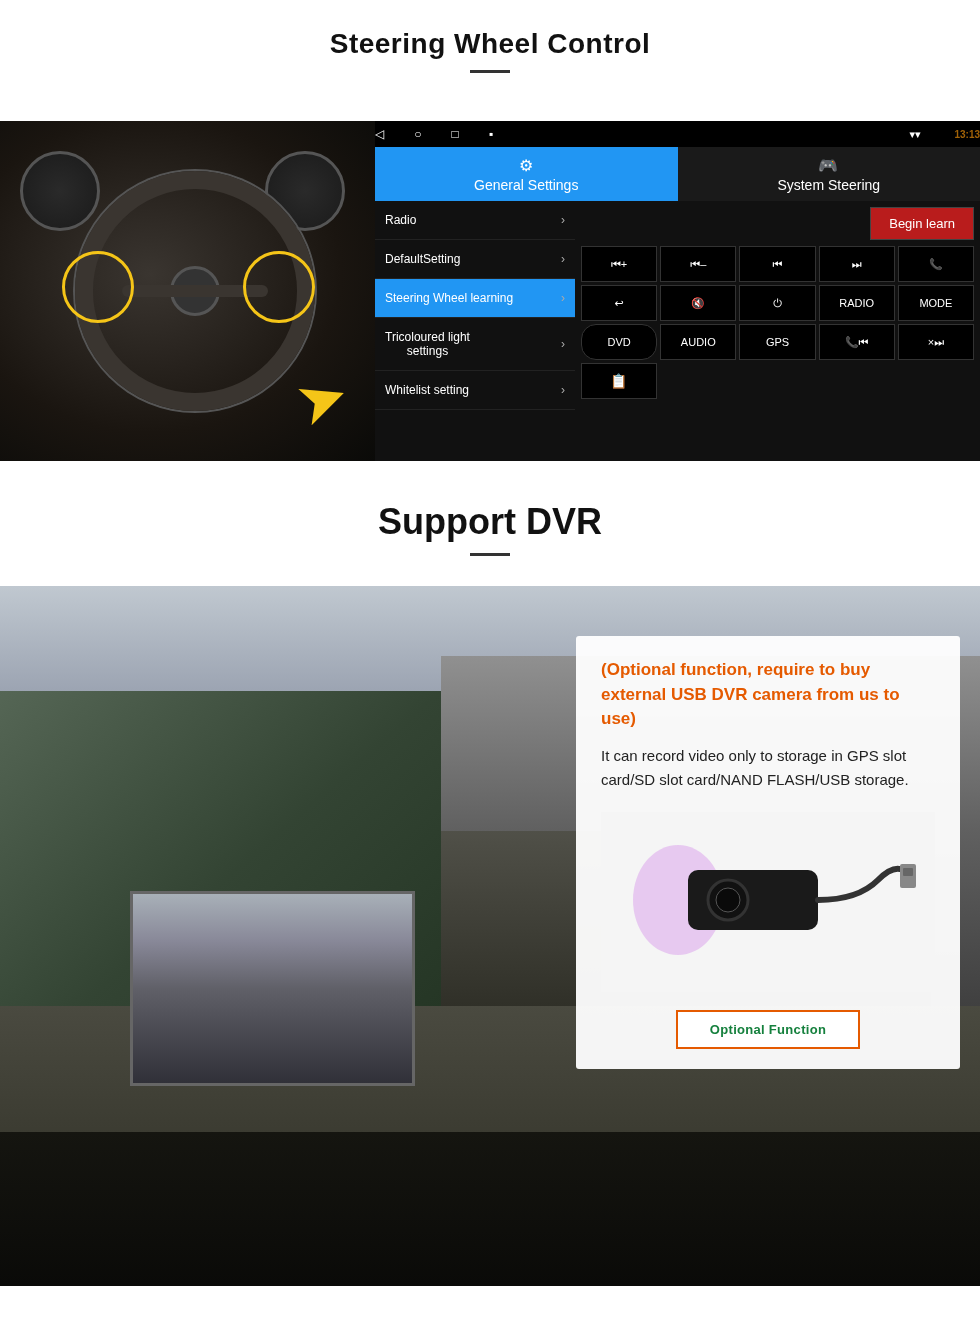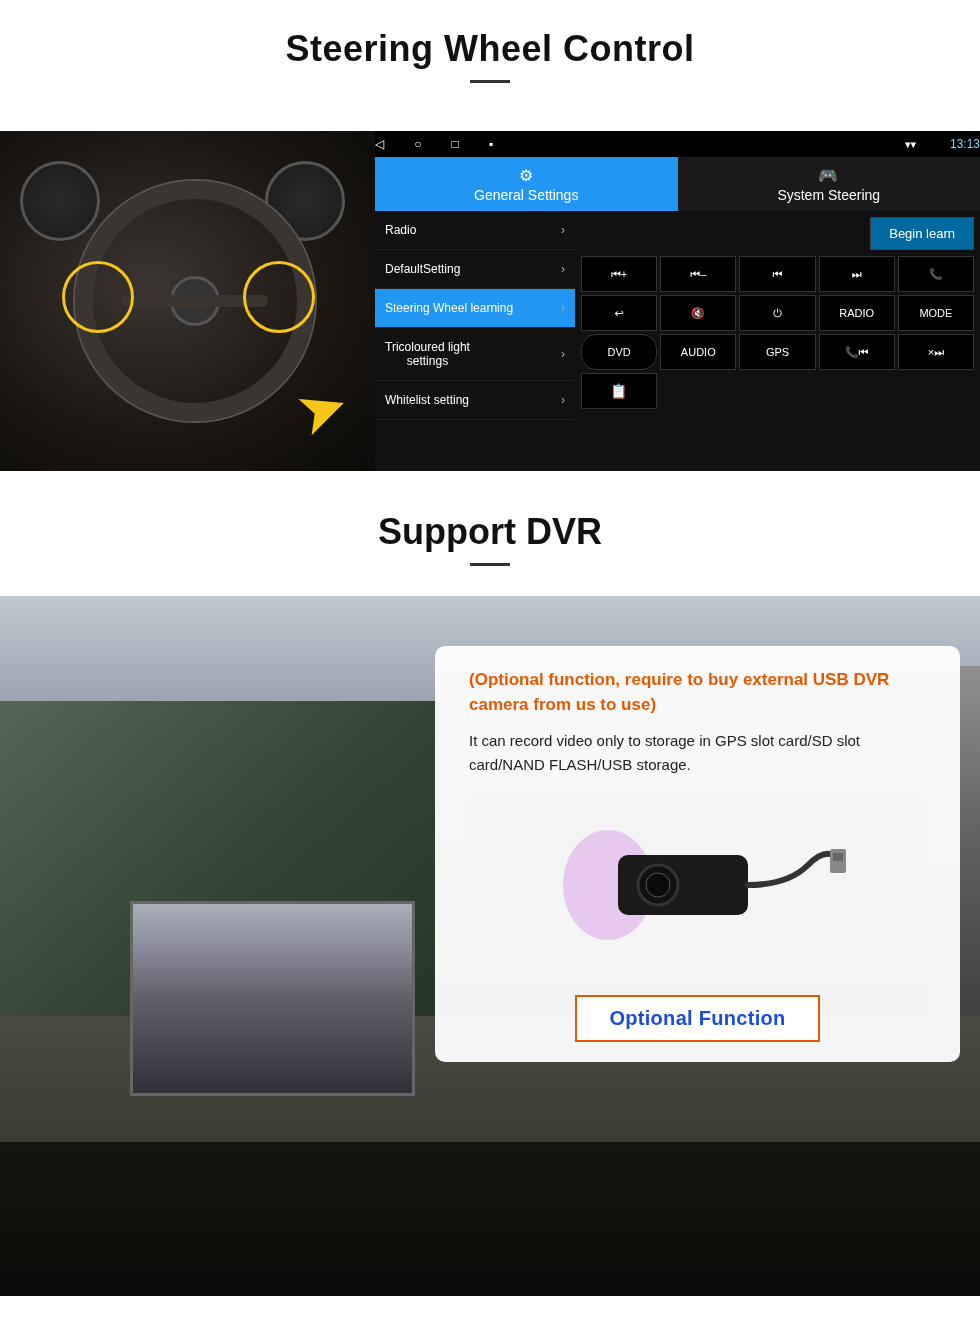--- a/index.html
+++ b/index.html
@@ -9,21 +9,21 @@
       background: #fff;
       overflow-x: hidden;
     }
 
     
     .section-title-area {
       text-align: center;
       padding: 28px 40px 16px;
     }
     .section-title-area h1 {
-      font-size: 36px;
+      font-size: 28px;
       font-weight: 900;
       color: #111;
       letter-spacing: 0.5px;
     }
     .title-divider {
       width: 40px;
       height: 3px;
       background: #333;
       margin: 10px auto 14px;
     }
@@ -47,23 +47,23 @@
     }
 
     
     .android-ui {
       flex: 1;
       background: #000;
       display: flex;
       flex-direction: column;
     }
     .status-time {
-      color: #7dd3fc;
-      font-size: 12px;
-      font-weight: normal;
+      color: #a16207;
+      font-size: 10px;
+      font-weight: bold;
     }
     .android-tabs {
       display: flex;
       height: 54px;
     }
     .tab-general {
       flex: 1;
       background: #2196f3;
       display: flex;
       flex-direction: column;
@@ -109,21 +109,21 @@
       flex: 1;
       background: #111;
       padding: 6px;
     }
     .begin-learn-row {
       display: flex;
       justify-content: flex-end;
       margin-bottom: 6px;
     }
     .begin-learn-btn {
-      background: #0369a1;
+      background: #b91c1c;
       color: #fff;
       border: 1px solid #444;
       padding: 8px 18px;
       font-size: 13px;
       cursor: pointer;
     }
     .ctrl-grid {
       display: grid;
       grid-template-columns: repeat(5, 1fr);
       gap: 3px;
@@ -150,24 +150,24 @@
       font-size: 36px;
       font-weight: 900;
       color: #111;
     }
 
     
     .dvr-info-box {
       position: absolute;
       top: 50px;
       right: 20px;
-      width: 525px;
+      width: 384px;
       background: rgba(255,255,255,0.95);
-      padding: 22px 34px 20px;
-      border-radius: 10px;
+      padding: 22px 25px 20px;
+      border-radius: 3px;
     }
     .dvr-optional-text {
       color: #e55a00;
       font-size: 17px;
       font-weight: 700;
       line-height: 1.45;
       margin-bottom: 12px;
     }
     .dvr-desc-text {
       color: #222;
@@ -534,17 +534,17 @@
 
             <path d="M200 80 Q240 80 260 60 Q275 45 285 50" stroke="#333" stroke-width="6" fill="none" stroke-linecap="round"></path>
 
             <rect x="282" y="44" width="16" height="24" rx="2" fill="#888"></rect>
             <rect x="285" y="48" width="10" height="8" rx="1" fill="#666"></rect>
           </svg>
         </div>
       </div>
 
       <div class="optional-function-btn">
-        <button style="border: 2px solid #e55a00; background: #fff; color: #1d4ed8; font-size: 20px; font-weight: 600; padding: 10px 32px; cursor: pointer;">Optional Function</button>
+        <button style="border: 2px solid #e55a00; background: #fff; color: #15803d; font-size: 13px; font-weight: 600; padding: 10px 32px; cursor: pointer;">Optional Function</button>
       </div>
     </div>
   </div>
 </div>
 
 </body></html>

